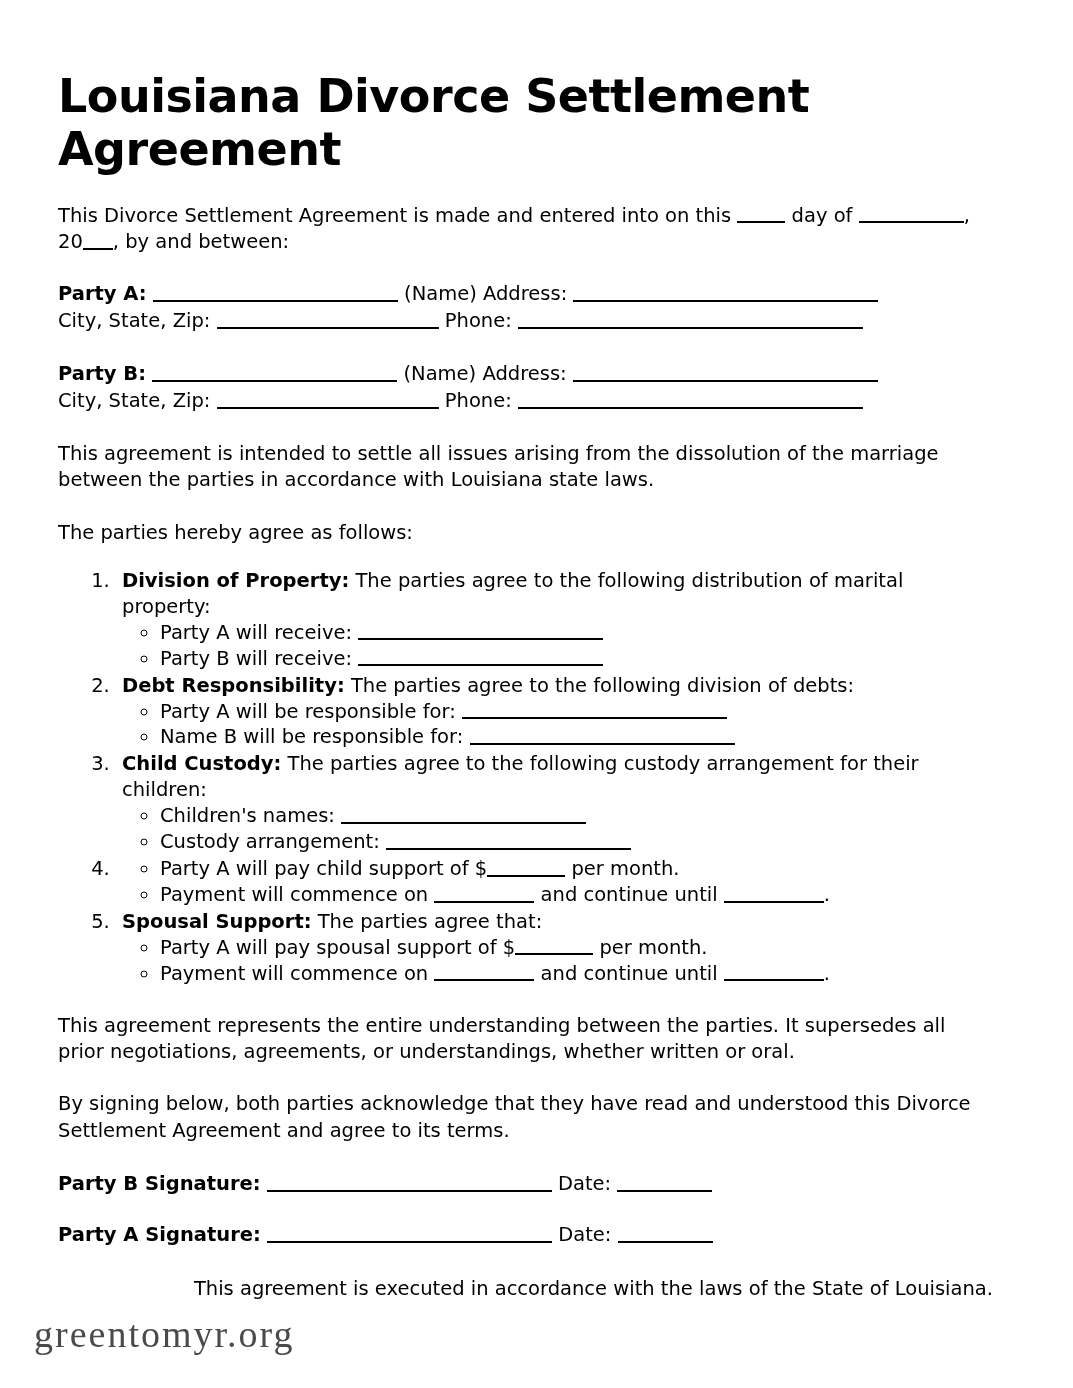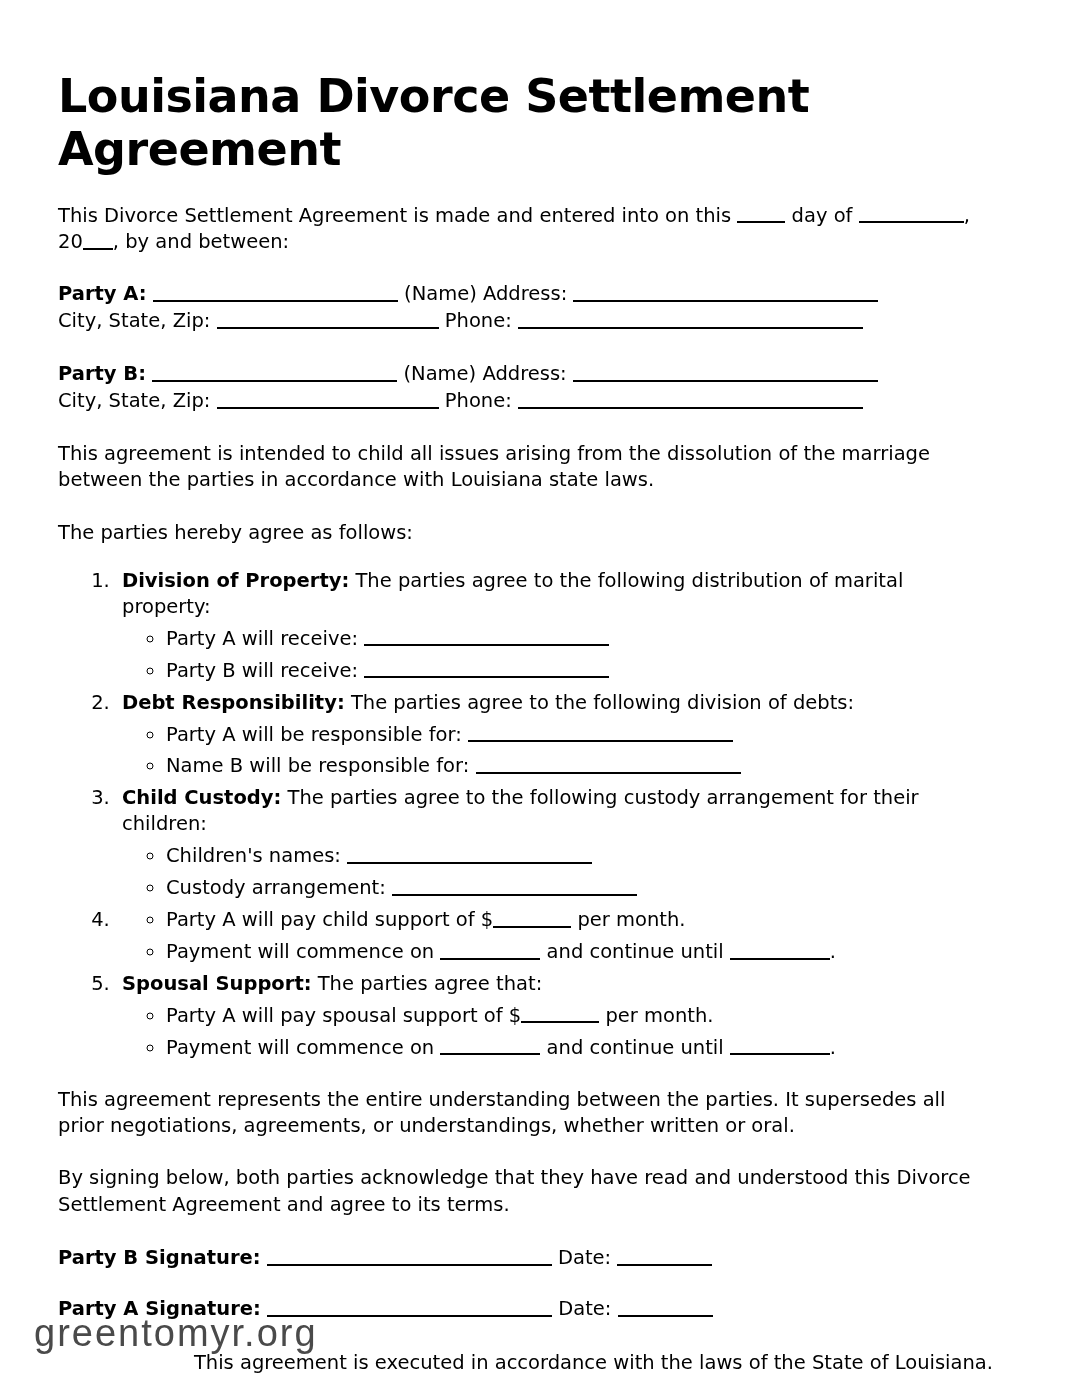--- a/index.html
+++ b/index.html
@@ -79,40 +79,40 @@
   ol.terms > li {
     margin-top: 1px;
     padding-left: 6px;
   }
   ol.terms > li > .lead b { font-weight: bold; }
   ul.subs {
     list-style-type: circle;
     margin: 0;
     padding-left: 38px;
   }
-  ul.subs > li { margin: 6px; }
+  ul.subs > li { margin: 0; }
 
   .sig-line {
     font-size: 19.5px;
     margin-top: 28px;
     white-space: nowrap;
   }
   .sig-line b { font-weight: bold; }
 
   .closing {
     font-size: 19.5px;
     margin-top: 30px;
     text-align: right;
   }
 
   .footer-brand {
     position: absolute;
     left: 34px;
     top: 1312px;
-    font-family: Liberation Sans, sans-serif;
+    font-family: Liberation Serif, serif;
     font-size: 38px;
     letter-spacing: 2px;
     color: #4a4a4a;
   }
 </style>
 </head>
 <body>
 
 <div class="page">
 
@@ -123,21 +123,21 @@
   <div class="party-block">
     <div class="row"><b>Party A:</b> <span class="blank b-name"></span> <span>(Name) Address:</span> <span class="blank b-addr"></span></div>
     <div class="row"><span>City, State, Zip:</span> <span class="blank b-city"></span> <span>Phone:</span> <span class="blank b-phone"></span></div>
   </div>
 
   <div class="party-block">
     <div class="row"><b>Party B:</b> <span class="blank b-name"></span> <span>(Name) Address:</span> <span class="blank b-addr"></span></div>
     <div class="row"><span>City, State, Zip:</span> <span class="blank b-city"></span> <span>Phone:</span> <span class="blank b-phone"></span></div>
   </div>
 
-  <p class="para">This agreement is intended to child all issues arising from the dissolution of the marriage between the parties in accordance with Louisiana state laws.</p>
+  <p class="para">This agreement is intended to settle all issues arising from the dissolution of the marriage between the parties in accordance with Louisiana state laws.</p>
 
   <p class="para">The parties hereby agree as follows:</p>
 
   <ol class="terms">
     <li>
       <span class="lead"><b>Division of Property:</b><span> The parties agree to the following distribution of marital property:</span></span>
       <ul class="subs">
         <li><span>Party A will receive: </span><span class="blank b-mid"></span></li>
         <li><span>Party B will receive: </span><span class="blank b-mid"></span></li>
       </ul>

